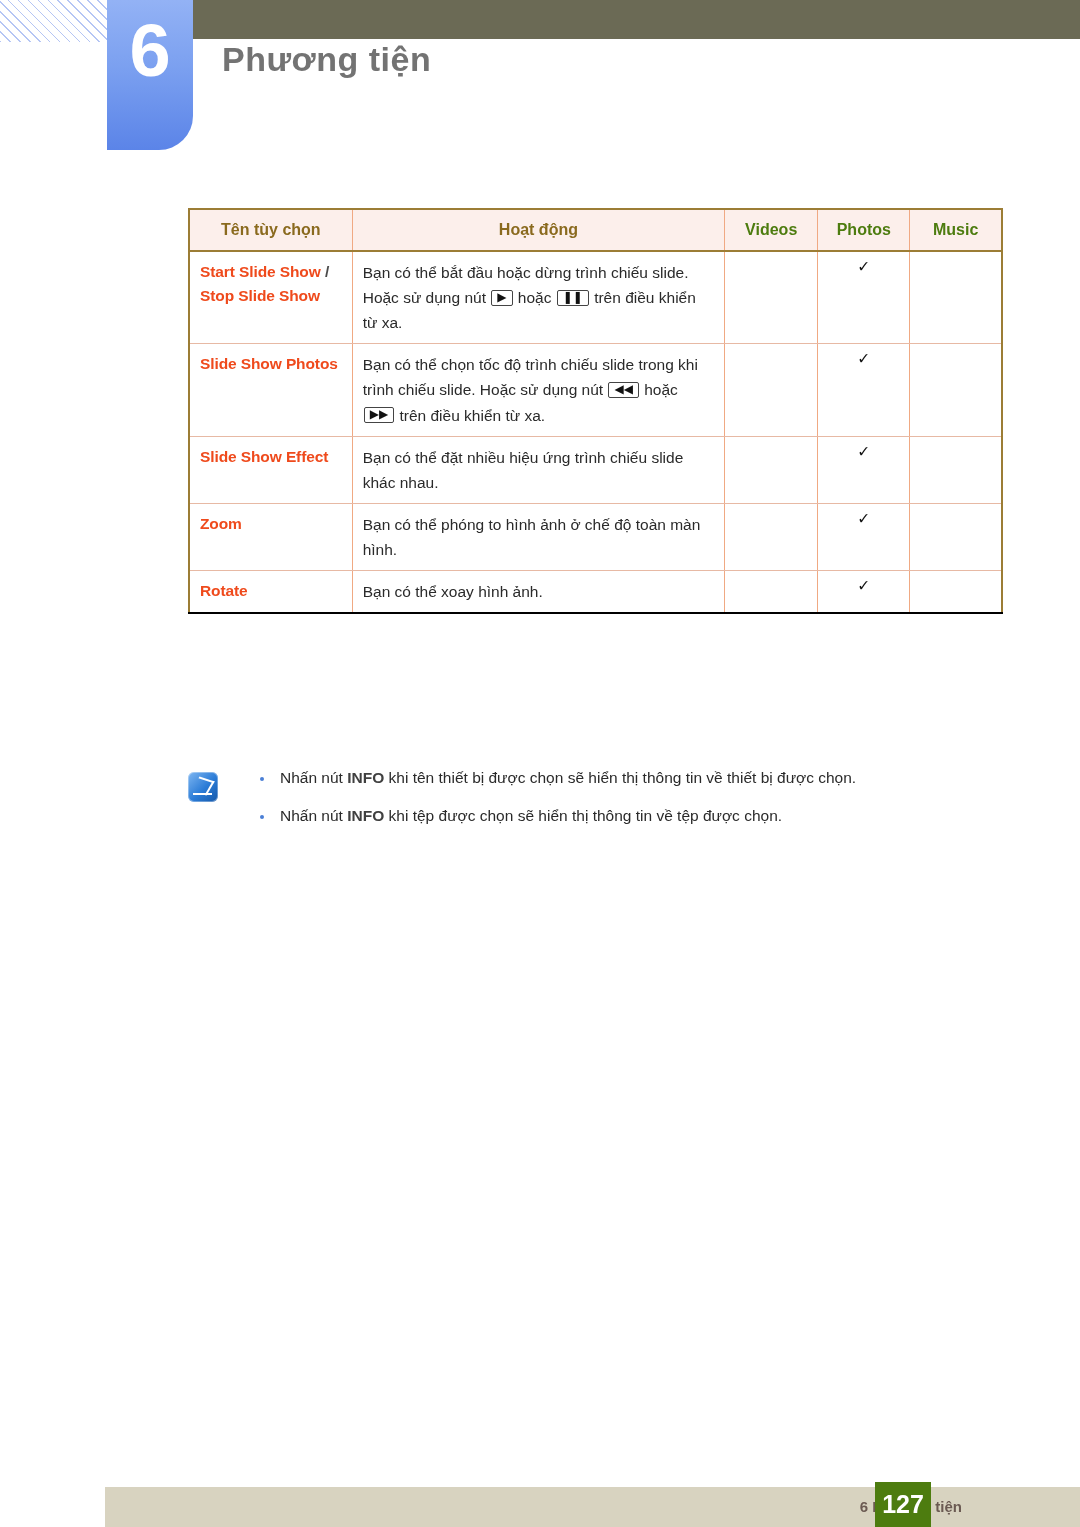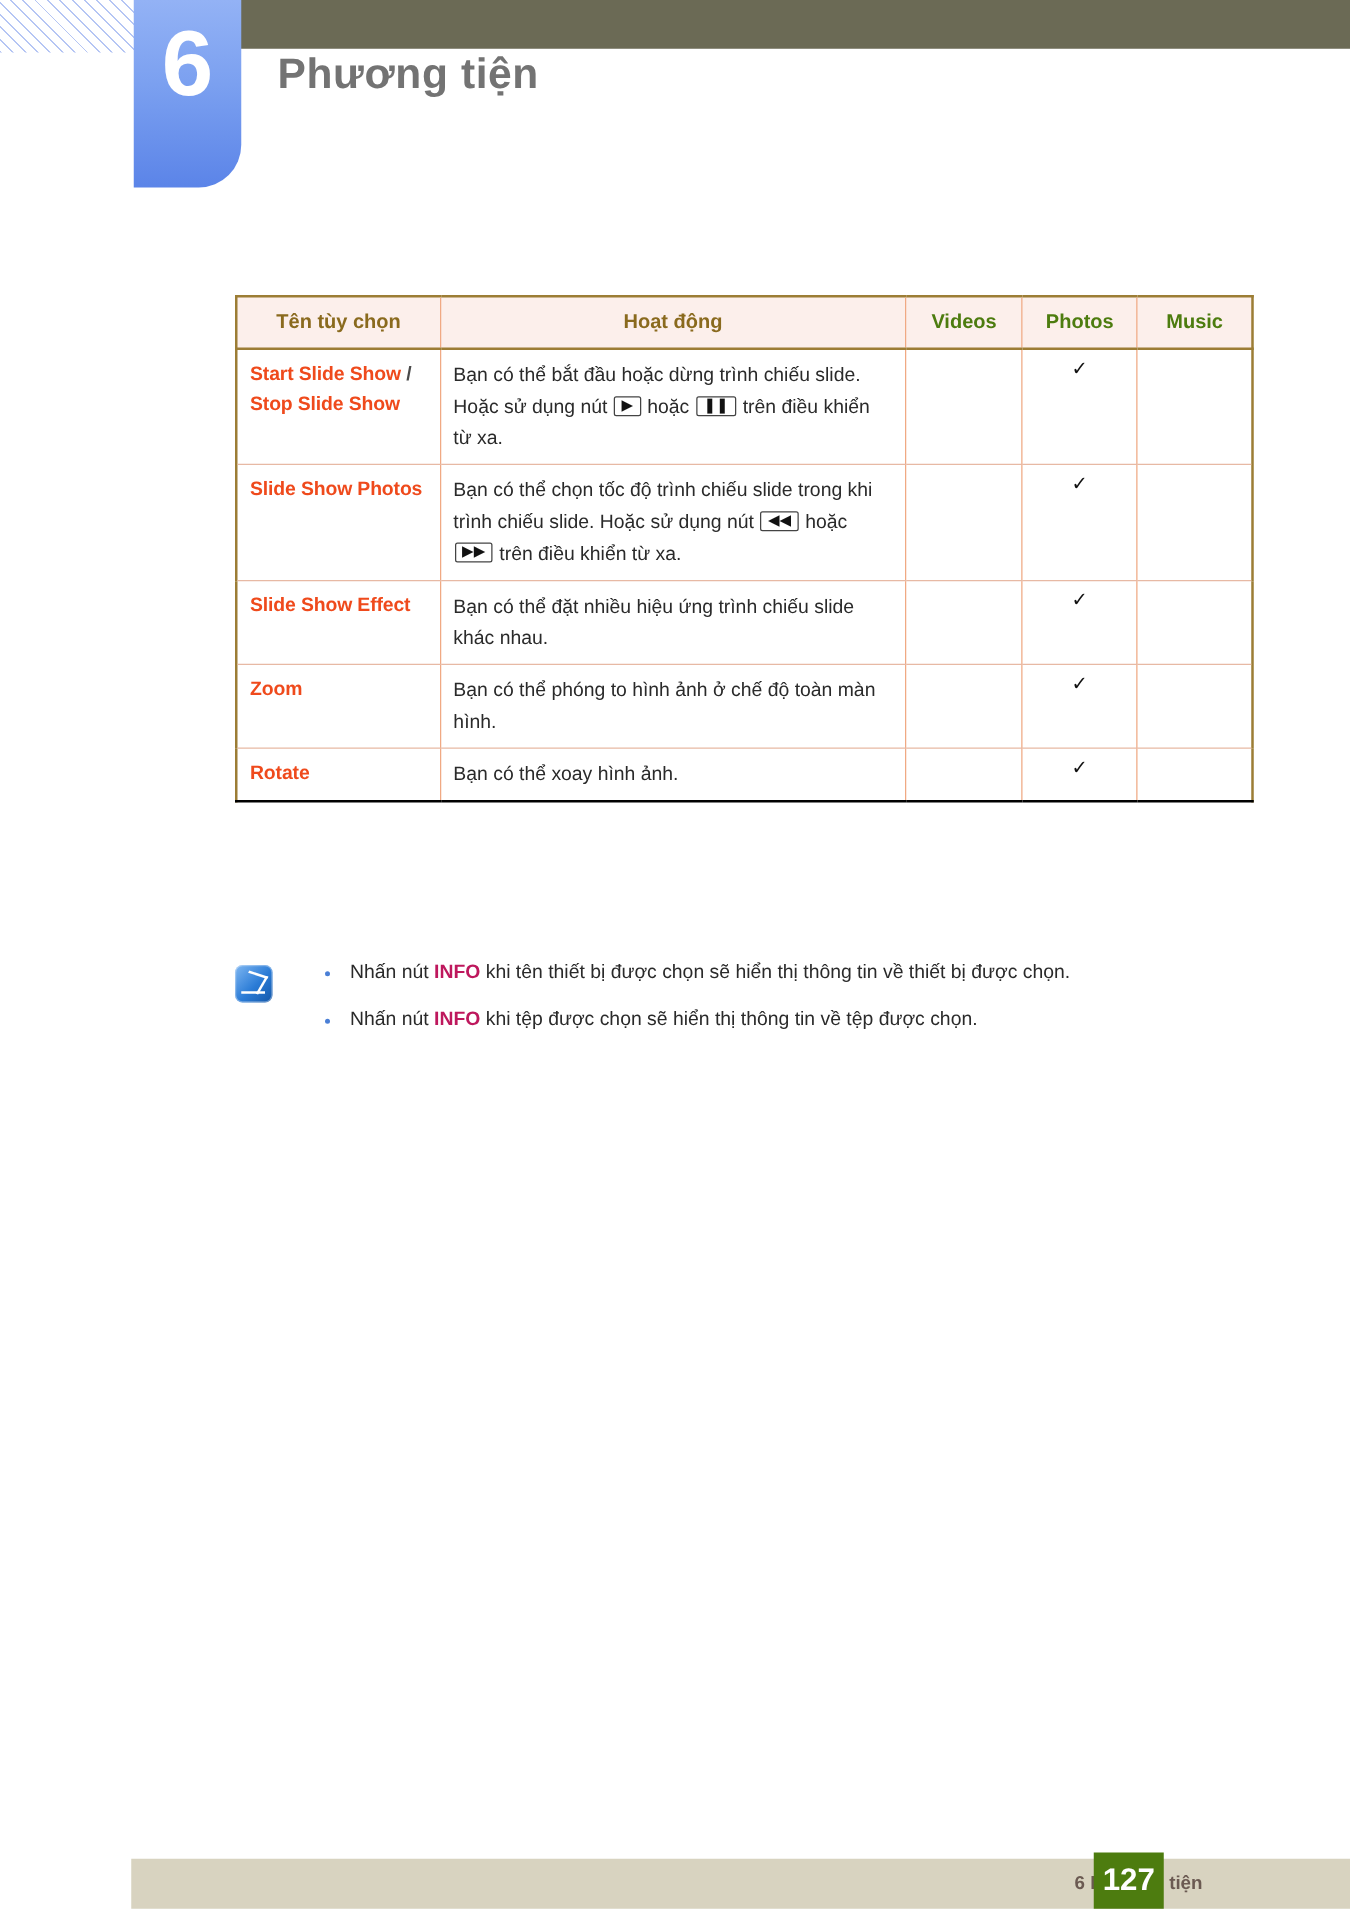--- a/index.html
+++ b/index.html
@@ -70,21 +70,21 @@
     left: 222px;
     font-size: 34px;
     font-weight: bold;
     color: #737373;
     letter-spacing: 0.5px;
   }
 
   
   .table-wrap {
     position: absolute;
-    top: 236px;
+    top: 208px;
     left: 188px;
     width: 815px;
   }
   table.spec {
     border-collapse: collapse;
     width: 815px;
     table-layout: fixed;
   }
   table.spec td, table.spec th {
     border-left: 1px solid #f0a983;
@@ -209,21 +209,21 @@
   .note-list li::before {
     content: "";
     position: absolute;
     left: 72px;
     top: 9px;
     width: 4px; height: 4px;
     border-radius: 50%;
     background: #4a7fd6;
   }
   .note-list b.info {
-    color: #be185d;
+    color: #404040;
     font-weight: bold;
   }
 
   
   .footer-bar {
     position: absolute;
     left: 105px;
     top: 1487px;
     width: 975px;
     height: 40px;

